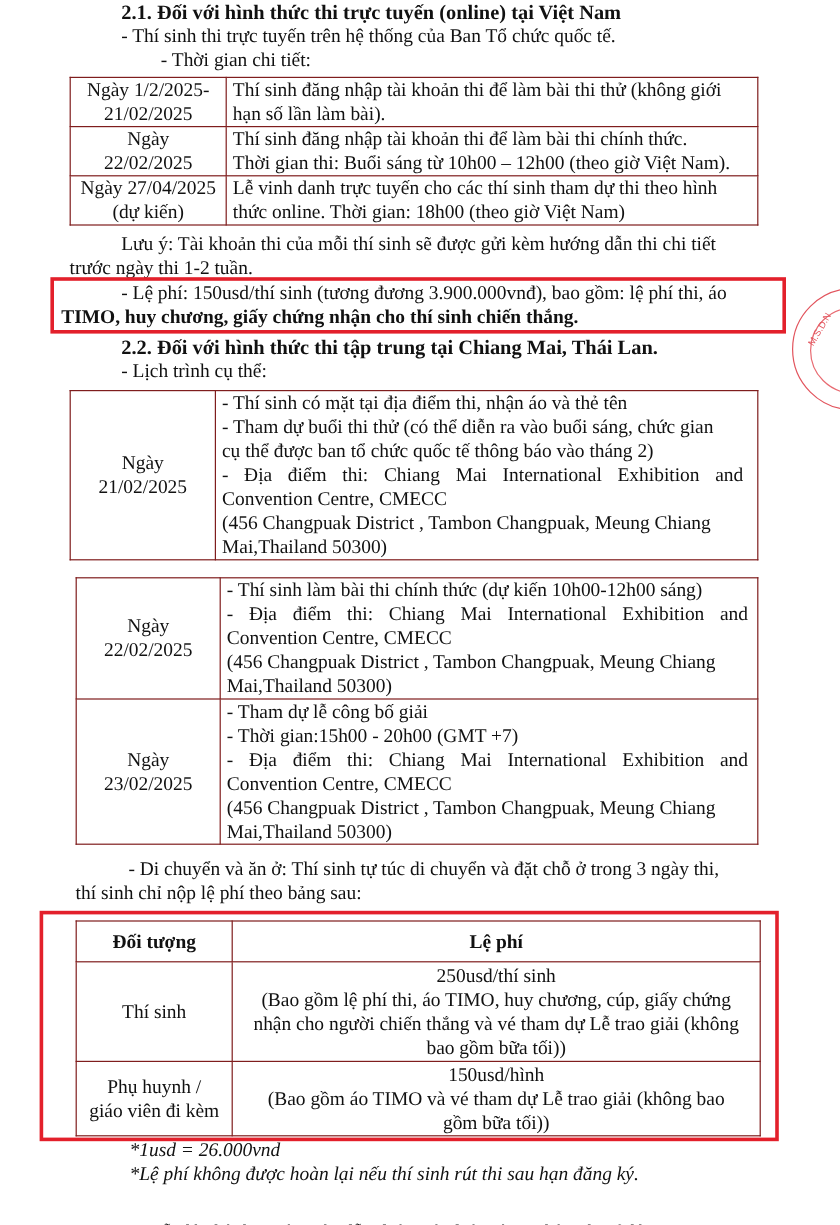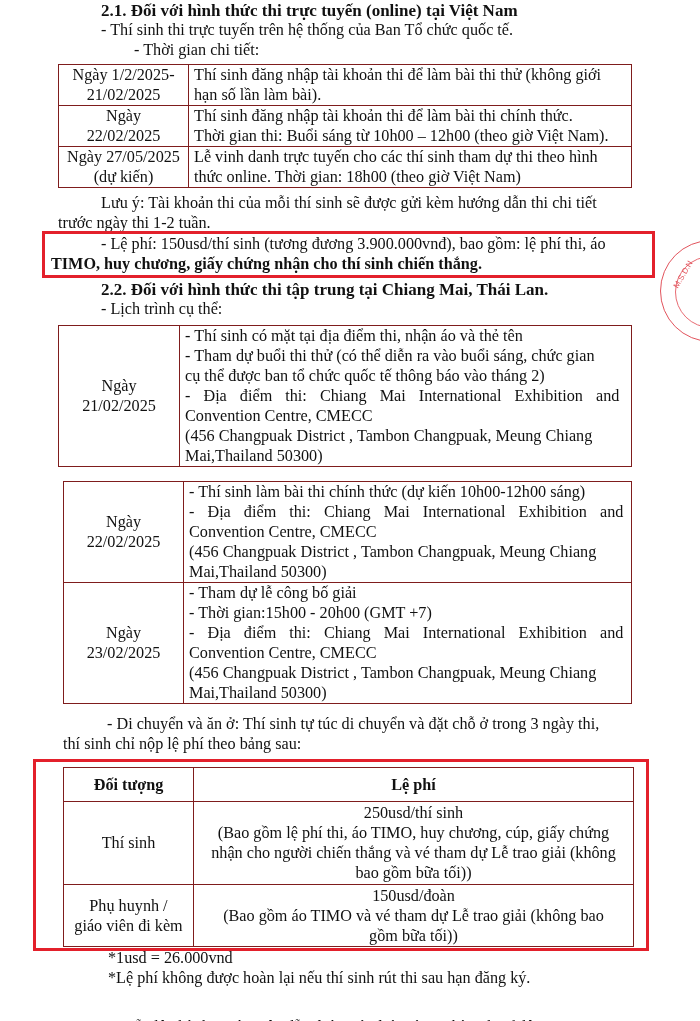--- a/index.html
+++ b/index.html
@@ -1,20 +1,20 @@
 <!DOCTYPE html>
 <html><head>
 <meta charset="utf-8">
 <style>
   html, body { margin:0; padding:0; background:#ffffff; }
   body { width:700px; height:1021px; position:relative; overflow:hidden;
          font-family:"Liberation Serif", "DejaVu Serif", serif; color:#111; font-size:16px; }
   .line { position:absolute; white-space:nowrap; line-height:20px; font-size:16.2px; }
   .bold { font-weight:bold; }
-  .ital { }
+  .ital { font-style:italic; }
   table { border-collapse:collapse; position:absolute; font-size:16.2px; }
   td, th { border:1px solid #7f1d1d; padding:0 5px; vertical-align:middle; line-height:20px; }
   td.date { text-align:center; }
   .redbox { position:absolute; border:3px solid #e3202b; box-sizing:border-box; }
   .stamp { position:absolute; border:1.5px solid #e2545d; border-radius:50%; }
   .stamp-inner { position:absolute; border:1px solid #e86b72; border-radius:50%; }
   .stamp-text { position:absolute; color:#e2545d; font-family:"Liberation Sans", sans-serif; font-size:8px; }
   .cell-lines div { white-space:nowrap; }
   .center { text-align:center; }
 </style>
@@ -46,21 +46,21 @@
       <div>Ngày</div>
       <div>22/02/2025</div>
     </td>
     <td class="cell-lines">
       <div>Thí sinh đăng nhập tài khoản thi để làm bài thi chính thức.</div>
       <div>Thời gian thi: Buổi sáng từ 10h00 – 12h00 (theo giờ Việt Nam).</div>
     </td>
   </tr>
   <tr style="height:41px;">
     <td class="date">
-      <div>Ngày 27/05/2025</div>
+      <div>Ngày 27/04/2025</div>
       <div>(dự kiến)</div>
     </td>
     <td class="cell-lines">
       <div>Lễ vinh danh trực tuyến cho các thí sinh tham dự thi theo hình</div>
       <div>thức online. Thời gian: 18h00 (theo giờ Việt Nam)</div>
     </td>
   </tr>
 </tbody>
   </table>
 
@@ -163,21 +163,21 @@
       <div>nhận cho người chiến thắng và vé tham dự Lễ trao giải (không</div>
       <div>bao gồm bữa tối))</div>
     </td>
   </tr>
   <tr style="height:62px;">
     <td class="center">
       <div>Phụ huynh /</div>
       <div>giáo viên đi kèm</div>
     </td>
     <td class="center cell-lines">
-      <div>150usd/đoàn</div>
+      <div>150usd/hình</div>
       <div>(Bao gồm áo TIMO và vé tham dự Lễ trao giải (không bao</div>
       <div>gồm bữa tối))</div>
     </td>
   </tr>
 </tbody>
   </table>
 
 <div class="line ital" style="left:108px; top:948px;">*1usd = 26.000vnd</div>
 <div class="line ital" style="left:108px; top:968px;">*Lệ phí không được hoàn lại nếu thí sinh rút thi sau hạn đăng ký.</div>
 <div class="line ital" style="left:108px; top:988px;margin-top:29px;">*Miễn lệ phí cho giáo viên dẫn đoàn với đoàn từ 10 thí sinh trở lên.</div>

